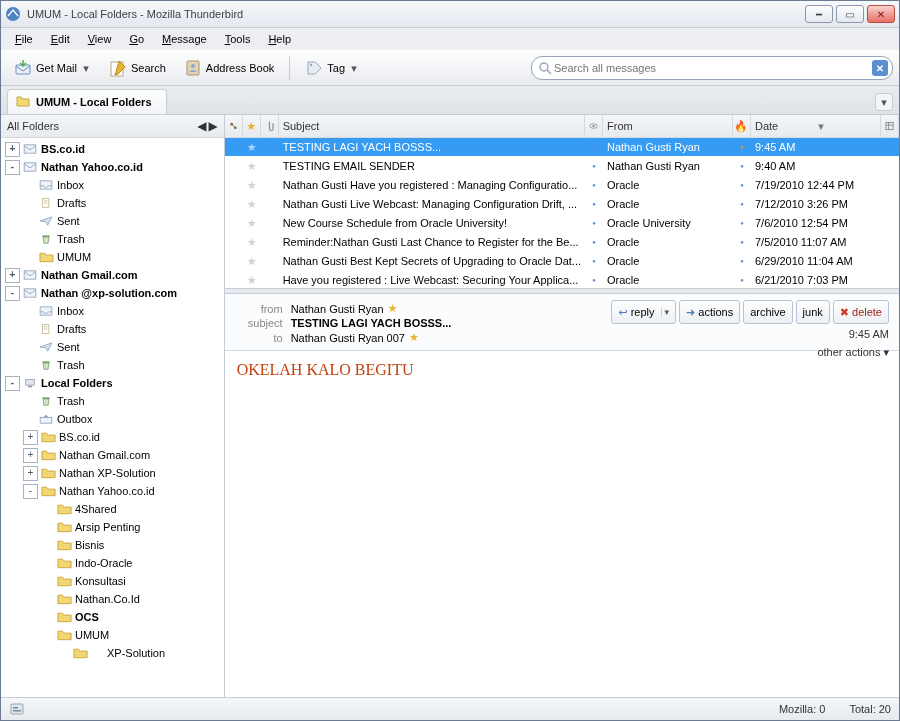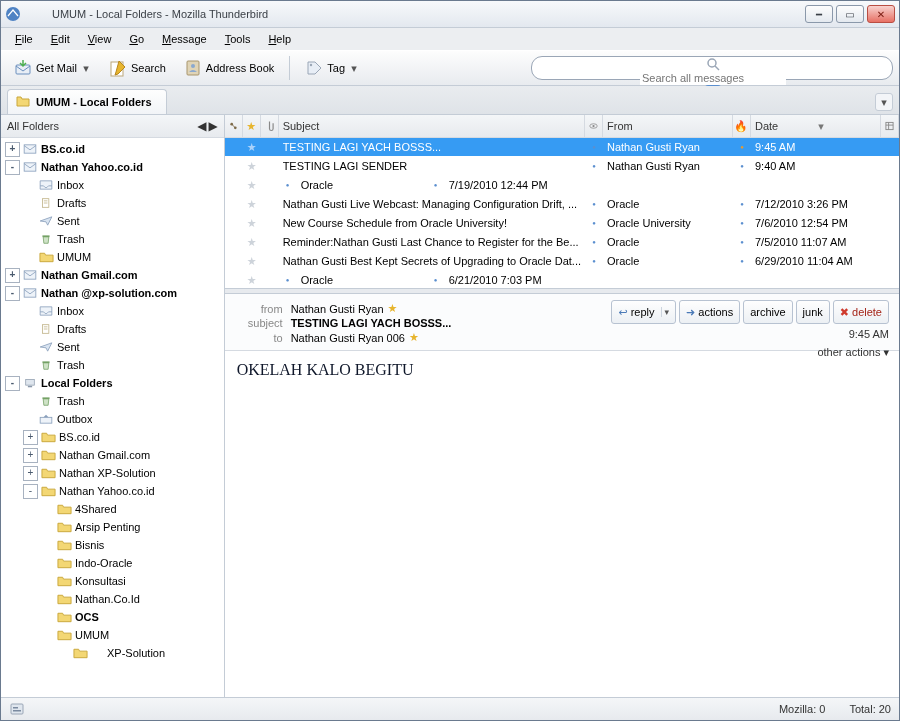--- a/index.html
+++ b/index.html
@@ -1,33 +1,33 @@
 <!DOCTYPE html>
 <html><head>
 <meta charset="utf-8">
 <style>
 html,body{margin:0;padding:0;font-family:"Segoe UI",Tahoma,sans-serif;font-size:11px;color:#000;background:#e8e8e8;}
 .window{width:900px;height:721px;background:#eceef1;border:1px solid #6a7a8f;box-sizing:border-box;display:flex;flex-direction:column;position:relative;}
 
-.titlebar{height:26px;background:linear-gradient(#f7f9fb,#e3e8ef);border-bottom:1px solid #c4ccd6;display:flex;align-items:center;padding:0 4px;gap:25px;}
+.titlebar{height:26px;background:linear-gradient(#f7f9fb,#e3e8ef);border-bottom:1px solid #c4ccd6;display:flex;align-items:center;padding:0 4px;}
 .titlebar .app-icon{width:16px;height:16px;margin-right:6px;display:inline-flex;align-items:center;justify-content:center;}
 .titlebar .title{flex:1;color:#3a3f46;}
 .win-btns{display:flex;gap:3px;}
 .win-btn{width:26px;height:16px;border:1px solid #8a98aa;border-radius:3px;background:linear-gradient(#fdfdfd,#e4e9ef);display:flex;align-items:center;justify-content:center;font-size:10px;color:#3a3f46;}
 .win-btn.close{background:linear-gradient(#f8d2ce,#e77064);border-color:#b94d42;color:#7a1a10;}
 
 .menubar{height:22px;display:flex;align-items:center;padding:0 6px;gap:2px;background:#eceef1;}
 .menubar span{padding:2px 8px;cursor:default;}
 .menubar span u{text-decoration:underline;}
 
 .toolbar{height:34px;background:linear-gradient(#fdfdfd,#e8ebef);border-top:1px solid #fff;border-bottom:1px solid #c4ccd6;display:flex;align-items:center;padding:0 6px;gap:4px;}
 .tb-btn{height:26px;display:flex;align-items:center;gap:4px;padding:0 6px;border:1px solid transparent;border-radius:3px;}
 .tb-icon{width:18px;height:18px;display:inline-flex;align-items:center;justify-content:center;}
 .tb-drop{width:10px;text-align:center;color:#555;}
-.search-wrap{margin-left:auto;width:350px;height:22px;border:1px solid #9aa6b6;border-radius:11px;background:#fff;display:flex;align-items:center;padding:0 4px 0 6px;flex-direction:column;}
+.search-wrap{margin-left:auto;width:350px;height:22px;border:1px solid #9aa6b6;border-radius:11px;background:#fff;display:flex;align-items:center;padding:0 4px 0 6px;}
 .search-wrap input{flex:1;border:none;outline:none;font-size:11px;color:#777;}
 .search-x{width:16px;height:16px;background:#5b8fcf;border-radius:3px;color:#fff;display:flex;align-items:center;justify-content:center;font-size:10px;font-weight:bold;}
 
 .tabstrip{height:28px;background:linear-gradient(#e9ecef,#dfe3e8);border-bottom:1px solid #c4ccd6;display:flex;align-items:flex-end;padding:0 6px;}
 .tab{height:24px;background:linear-gradient(#fefefe,#f2f4f7);border:1px solid #c4ccd6;border-bottom:none;border-radius:4px 4px 0 0;display:flex;align-items:center;gap:6px;padding:0 14px 0 8px;font-size:11px;}
 .tab .fold{width:14px;height:14px;}
 .tabstrip .tabend{margin-left:auto;width:16px;height:16px;border:1px solid #c4ccd6;border-radius:3px;background:#f3f5f8;display:flex;align-items:center;justify-content:center;color:#555;margin-bottom:3px;}
 
 .main{flex:1;display:flex;min-height:0;}
 .sidebar{width:228px;background:#fff;border-right:1px solid #c4ccd6;display:flex;flex-direction:column;min-height:0;}
@@ -79,21 +79,21 @@
 .hdr-btn{height:22px;border:1px solid #b7c2d1;border-radius:3px;background:linear-gradient(#fefefe,#ecf0f4);display:flex;align-items:center;gap:3px;padding:0 6px;font-size:11px;}
 .hdr-btn.del{color:#a42418;}
 .hdr-btn .drop{color:#555;font-size:9px;padding-left:3px;border-left:1px solid #ccd4de;margin-left:3px;}
 .hrow{display:flex;align-items:center;margin:2px 0;}
 .hrow .k{width:48px;text-align:right;color:#888;padding-right:8px;}
 .hrow .v{}
 .hrow .star{color:#e7b52e;margin-left:4px;}
 .hdr-right{position:absolute;right:10px;}
 .hdr-time{top:34px;font-size:11px;color:#333;}
 .hdr-other{top:52px;font-size:11px;color:#333;}
-.preview{flex:1;padding:10px 12px;font-family:"Times New Roman",serif;font-size:16px;color:#0f172a;overflow:auto;}
+.preview{flex:1;padding:10px 12px;font-family:"Times New Roman",serif;font-size:16px;color:#c2410c;overflow:auto;}
 
 .status{height:22px;background:linear-gradient(#f4f6f8,#e7eaee);border-top:1px solid #c4ccd6;display:flex;align-items:center;padding:0 8px;font-size:11px;color:#333;}
 .status .sicon{width:16px;height:16px;margin-right:6px;}
 .status .spacer{flex:1;}
 svg{display:block;}
 </style>
 </head>
 <body>
 
 <div class="window">
@@ -526,31 +526,32 @@
             <div class="m-rd dot-b">●</div>
             <div class="m-from">Nathan Gusti Ryan</div>
             <div class="m-fire dot-o">●</div>
             <div class="m-date">9:45 AM</div>
             <div class="m-sc"></div>
           </div>
           <div class="mrow">
             <div class="m-th"></div>
             <div class="m-star">★</div>
             <div class="m-att"></div>
-            <div class="m-sub">TESTING LAGI SENDER</div>
+            <div class="m-sub">TESTING EMAIL SENDER</div>
             <div class="m-rd dot-b">●</div>
             <div class="m-from">Nathan Gusti Ryan</div>
             <div class="m-fire dot-b">●</div>
             <div class="m-date">9:40 AM</div>
             <div class="m-sc"></div>
           </div>
           <div class="mrow">
             <div class="m-th"></div>
             <div class="m-star">★</div>
             <div class="m-att"></div>
+            <div class="m-sub">Nathan Gusti Have you registered : Managing Configuratio...</div>
             <div class="m-rd dot-b">●</div>
             <div class="m-from">Oracle</div>
             <div class="m-fire dot-b">●</div>
             <div class="m-date">7/19/2010 12:44 PM</div>
             <div class="m-sc"></div>
           </div>
           <div class="mrow">
             <div class="m-th"></div>
             <div class="m-star">★</div>
             <div class="m-att"></div>
@@ -591,20 +592,21 @@
             <div class="m-rd dot-b">●</div>
             <div class="m-from">Oracle</div>
             <div class="m-fire dot-b">●</div>
             <div class="m-date">6/29/2010 11:04 AM</div>
             <div class="m-sc"></div>
           </div>
           <div class="mrow">
             <div class="m-th"></div>
             <div class="m-star">★</div>
             <div class="m-att"></div>
+            <div class="m-sub">Have you registered : Live Webcast: Securing Your Applica...</div>
             <div class="m-rd dot-b">●</div>
             <div class="m-from">Oracle</div>
             <div class="m-fire dot-b">●</div>
             <div class="m-date">6/21/2010 7:03 PM</div>
             <div class="m-sc"></div>
           </div>
         </div>
 
       <div class="divider"></div>
 
@@ -634,21 +636,21 @@
             <span class="k">from</span>
             <span class="v">Nathan Gusti Ryan</span>
             <span class="star">★</span>
           </div>
         <div class="hrow">
             <span class="k">subject</span>
             <span class="v" style="font-weight:bold;">TESTING LAGI YACH BOSSS...</span>
           </div>
         <div class="hrow">
             <span class="k">to</span>
-            <span class="v">Nathan Gusti Ryan 006</span>
+            <span class="v">Nathan Gusti Ryan 007</span>
             <span class="star">★</span>
           </div>
         <div class="hdr-right hdr-time">9:45 AM</div>
         <div class="hdr-right hdr-other"><span>other actions</span> <span>▾</span></div>
       </div>
 
       <div class="preview">OKELAH KALO BEGITU</div>
 
     </div>
   </div>

